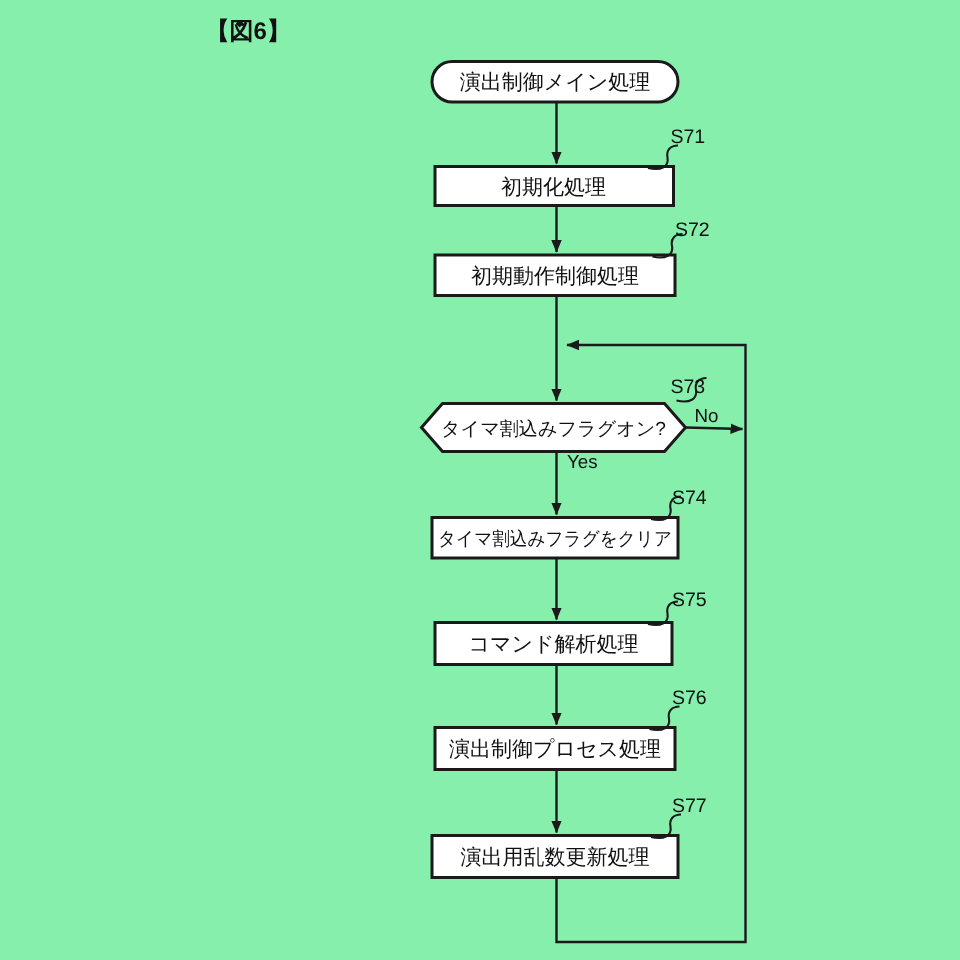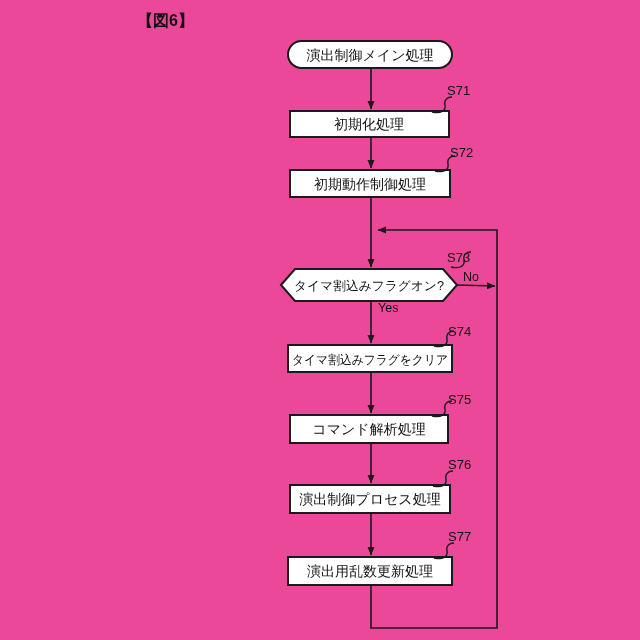--- a/index.html
+++ b/index.html
@@ -7,21 +7,21 @@
     padding: 0;
     background: #ffffff;
     width: 640px;
     height: 640px;
     font-family: "Liberation Sans", "DejaVu Sans", sans-serif;
   }
   #canvas {
     position: relative;
     width: 640px;
     height: 640px;
-    background: #ec4899;
+    background: #86efac;
   }
   svg { display: block; }
   .shape {
     fill: #ffffff;
     stroke: #1a1a1a;
     stroke-width: 2;
   }
   .edge {
     fill: none;
     stroke: #1a1a1a;

